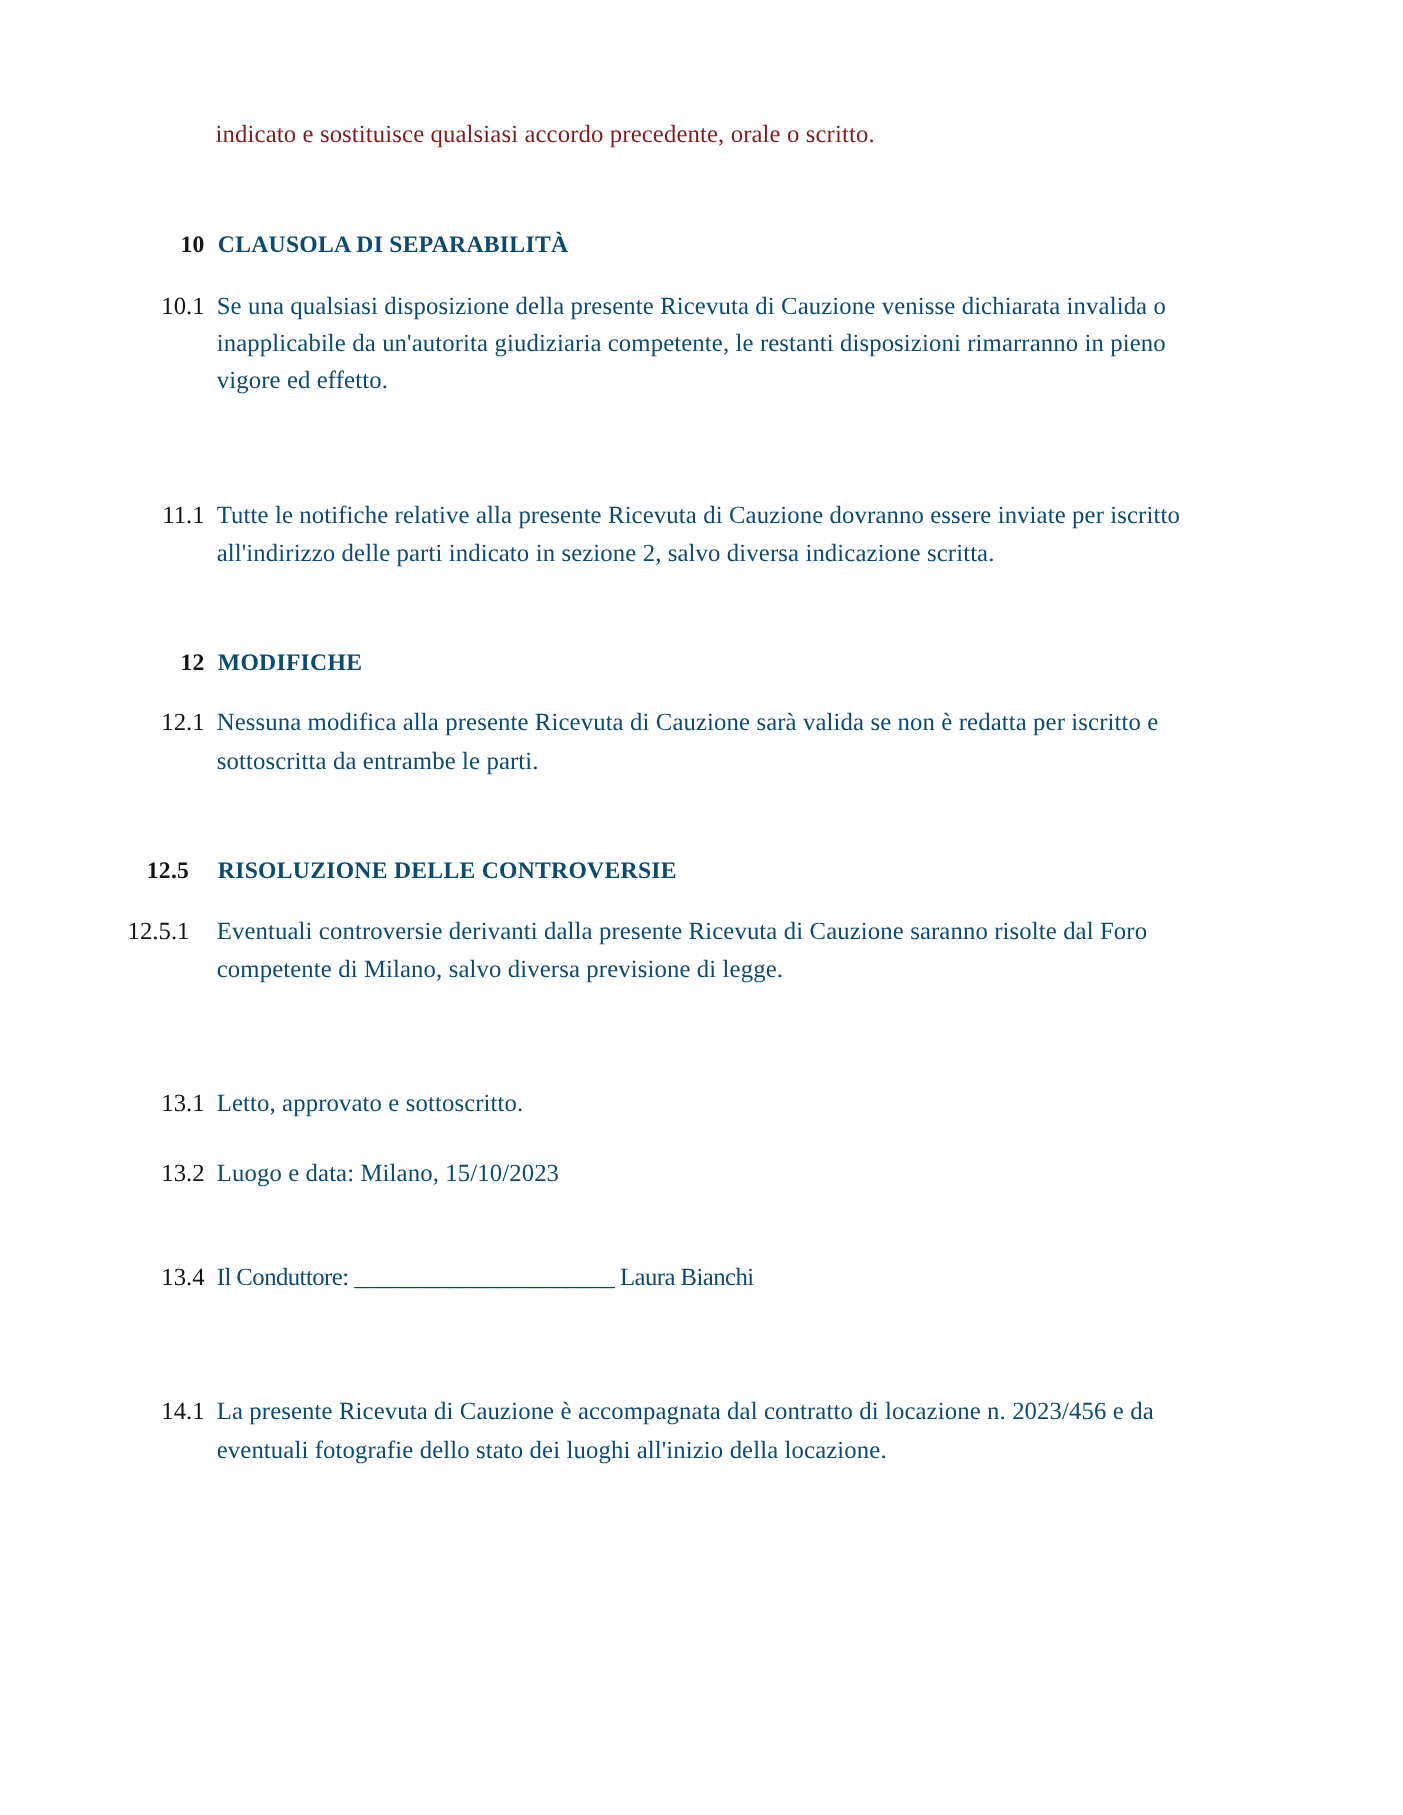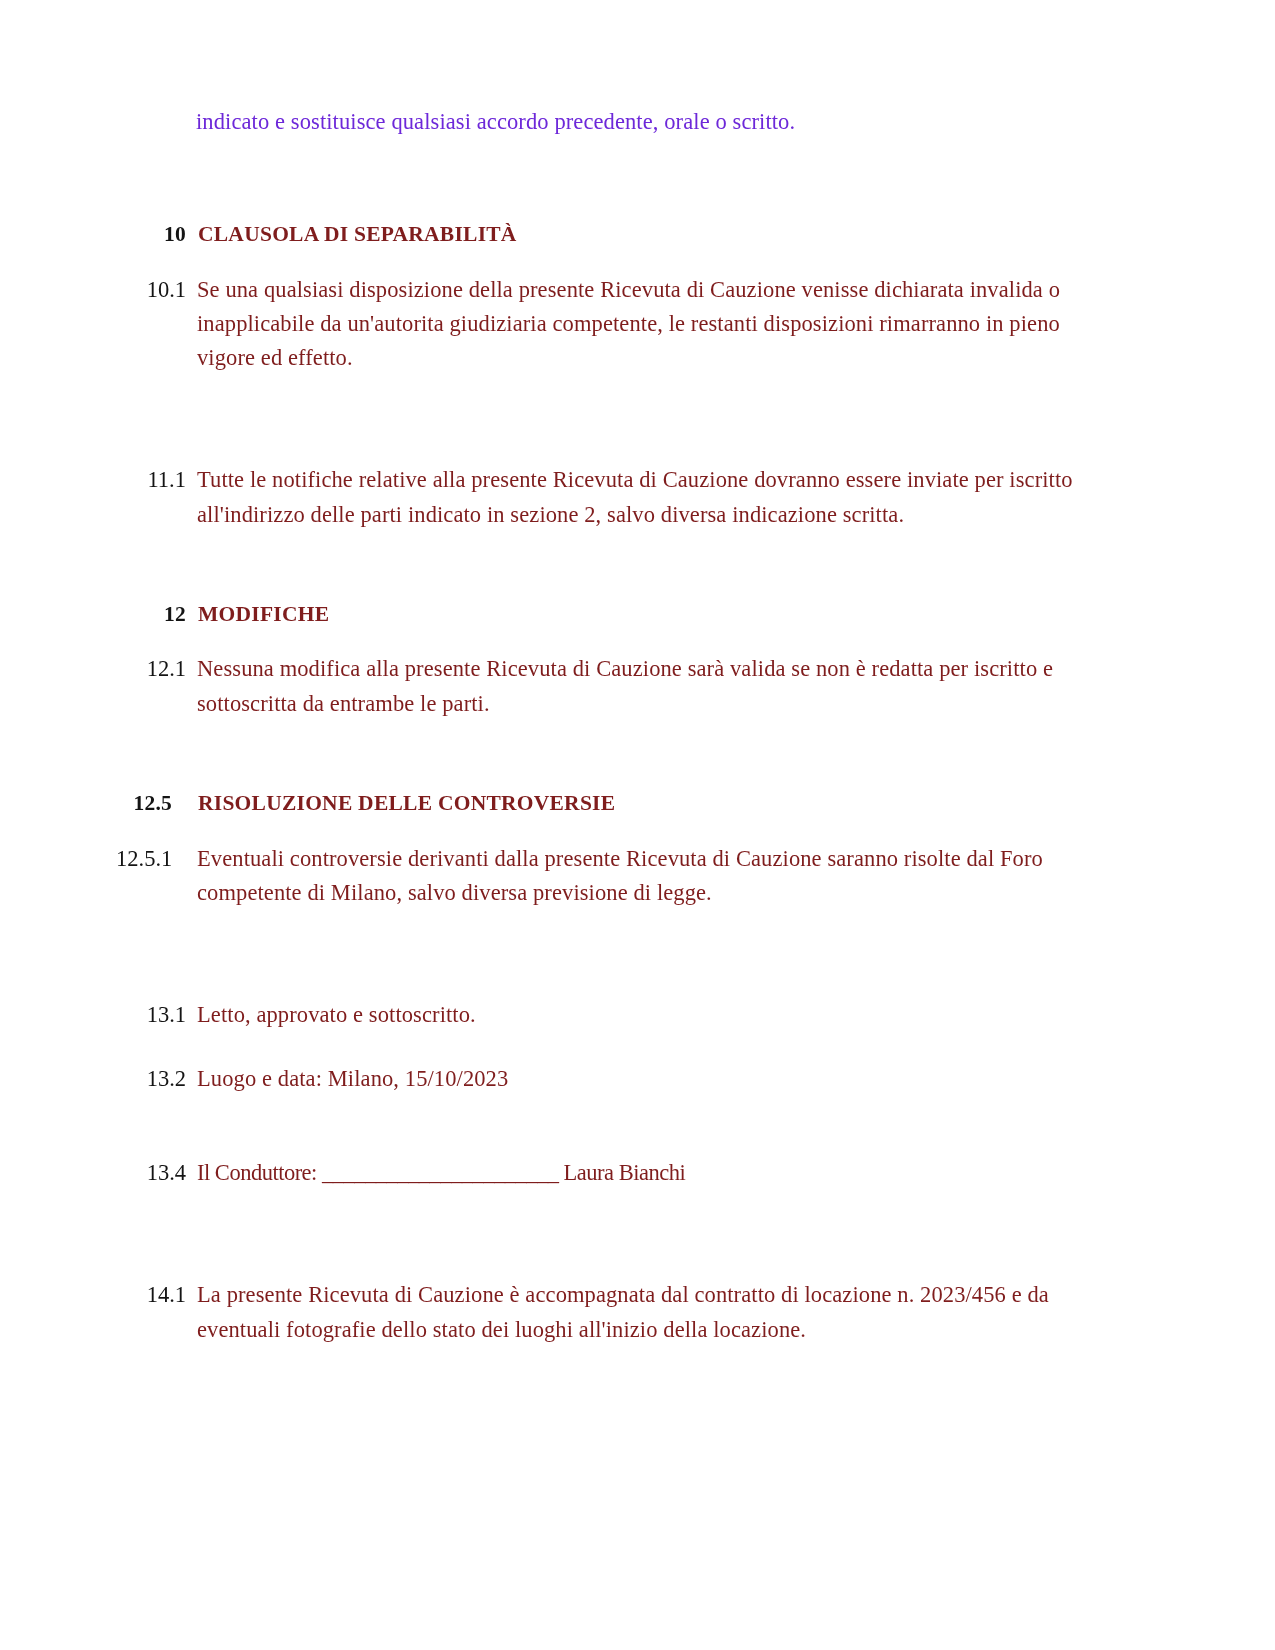--- a/index.html
+++ b/index.html
@@ -21,24 +21,24 @@
   }
   .content {
     position: absolute;
     left: 130px;
     top: 105px;
     width: 950px;
   }
 
   
   .cont-para {
-    margin: 0 0 13px 66px;
+    margin: 0 0 1px 66px;
     font-size: 22.5px;
     line-height: 1.52;
-    color: #6d28d9;
+    color: #7f1d1d;
     letter-spacing: 0.1px;
   }
 
   
   .row {
     display: flex;
     align-items: flex-start;
   }
   .num {
     flex: 0 0 auto;
@@ -54,21 +54,21 @@
   .num.wide {
     width: 56px;
     margin-left: -14px;
     padding-right: 14px;
   }
   .body {
     flex: 1 1 auto;
     padding-left: 11px;
     font-size: 22.5px;
     line-height: 1.52;
-    color: #7f1d1d;
+    color: #0c4a6e;
     letter-spacing: 0.1px;
   }
 
   
   .row.heading .num,
   .row.heading .body {
     font-weight: bold;
     font-size: 21.5px;
     letter-spacing: 0.25px;
   }

